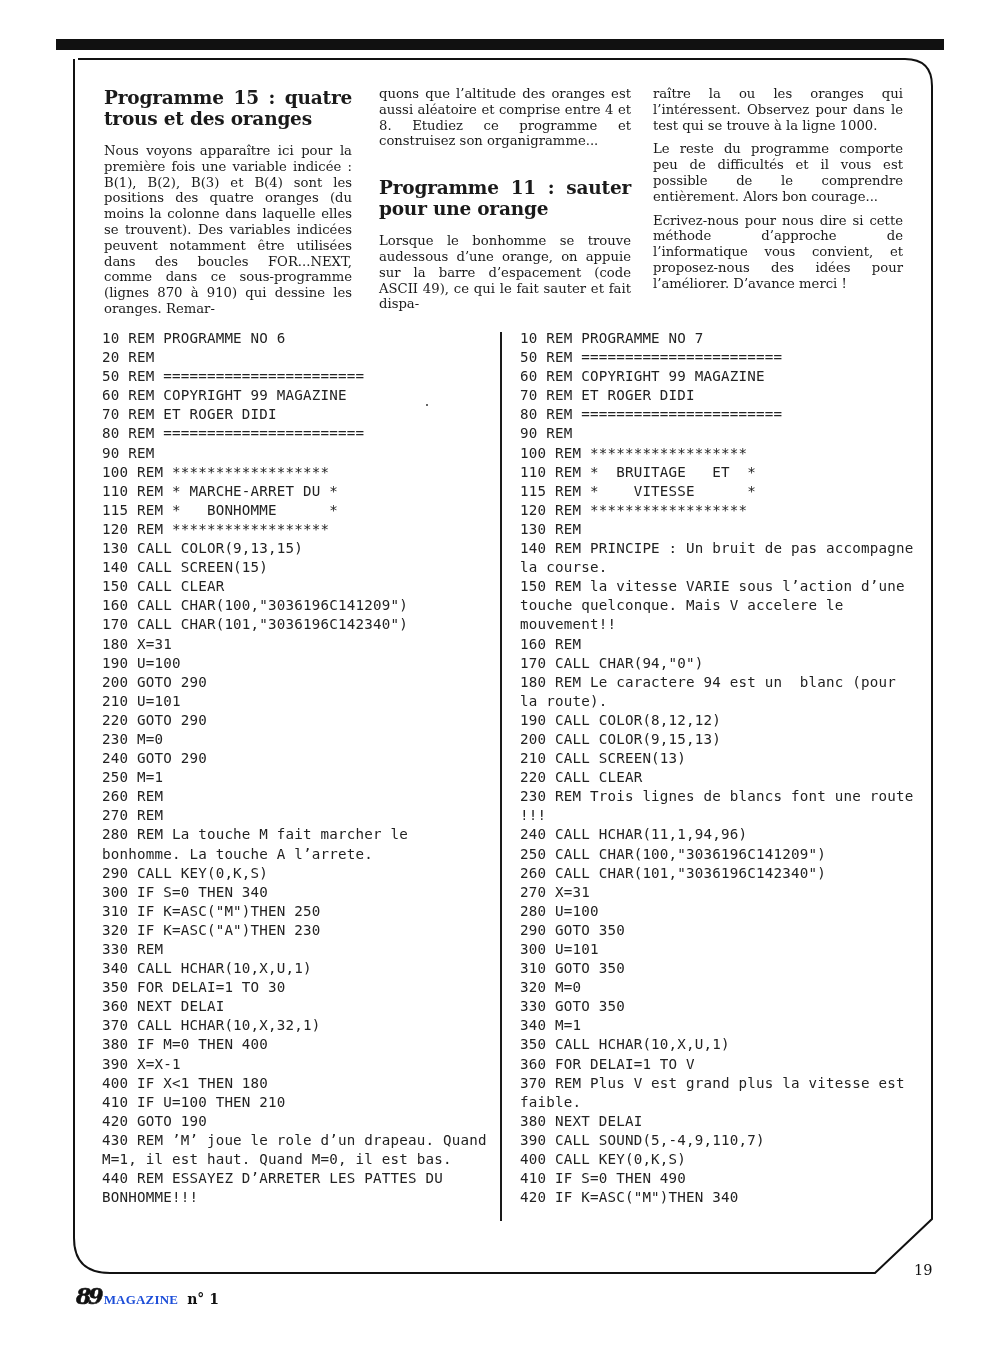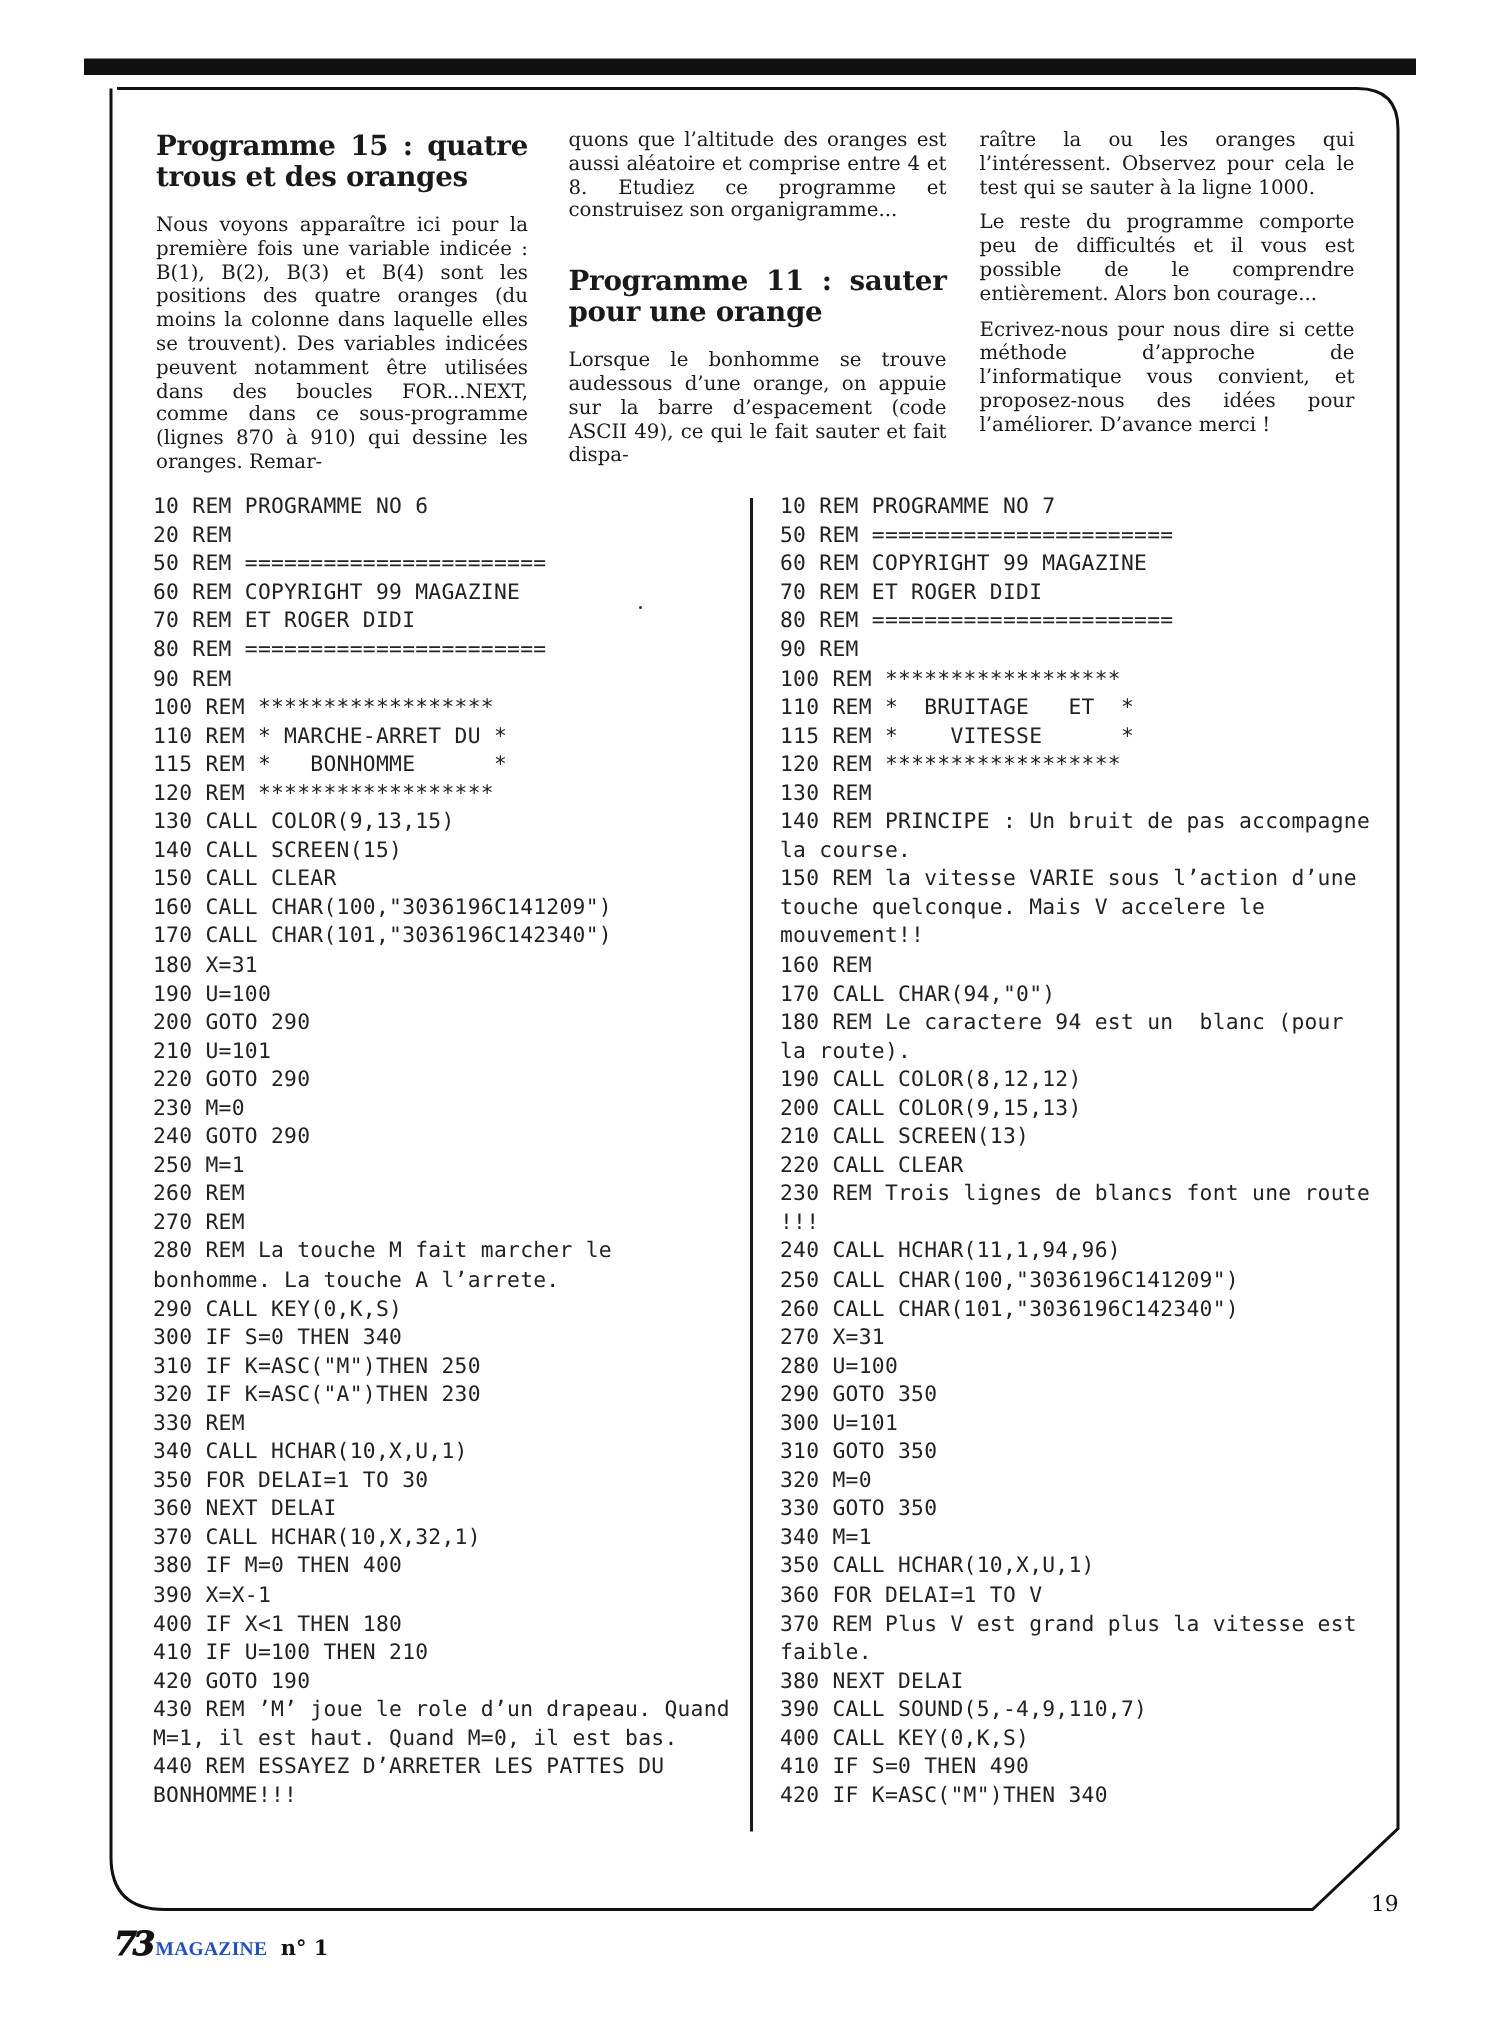--- a/index.html
+++ b/index.html
@@ -50,29 +50,29 @@
   <p class="para">Nous voyons apparaître ici pour la première fois une variable indicée : B(1), B(2), B(3) et B(4) sont les positions des quatre oranges (du moins la colonne dans laquelle elles se trouvent). Des variables indicées peuvent notamment être utilisées dans des boucles FOR...NEXT, comme dans ce sous-programme (lignes 870 à 910) qui dessine les oranges. Remar-</p>
 </div>
 
 <div class="article col2">
   <p class="para">quons que l’altitude des oranges est aussi aléatoire et comprise entre 4 et 8. Etudiez ce programme et construisez son organigramme...</p>
   <h2 class="heading heading-11">Programme 11 : sauter pour une orange</h2>
   <p class="para">Lorsque le bonhomme se trouve audessous d’une orange, on appuie sur la barre d’espacement (code ASCII 49), ce qui le fait sauter et fait dispa-</p>
 </div>
 
 <div class="article col3">
-  <p class="para">raître la ou les oranges qui l’intéressent. Observez pour cela le test qui se sauter à la ligne 1000.</p>
+  <p class="para">raître la ou les oranges qui l’intéressent. Observez pour dans le test qui se trouve à la ligne 1000.</p>
   <p class="para">Le reste du programme comporte peu de difficultés et il vous est possible de le comprendre entièrement. Alors bon courage...</p>
   <p class="para para-gap">Ecrivez-nous pour nous dire si cette méthode d’approche de l’informatique vous convient, et proposez-nous des idées pour l’améliorer. D’avance merci !</p>
 </div>
 
 <span class="stray-dot"></span>
 
 <div class="code code-left" id="listing-left"><span class="code-line">10 REM PROGRAMME NO 6</span><span class="code-line">20 REM</span><span class="code-line">50 REM =======================</span><span class="code-line">60 REM COPYRIGHT 99 MAGAZINE</span><span class="code-line">70 REM ET ROGER DIDI</span><span class="code-line">80 REM =======================</span><span class="code-line">90 REM</span><span class="code-line">100 REM ******************</span><span class="code-line">110 REM * MARCHE-ARRET DU *</span><span class="code-line">115 REM *   BONHOMME      *</span><span class="code-line">120 REM ******************</span><span class="code-line">130 CALL COLOR(9,13,15)</span><span class="code-line">140 CALL SCREEN(15)</span><span class="code-line">150 CALL CLEAR</span><span class="code-line">160 CALL CHAR(100,"3036196C141209")</span><span class="code-line">170 CALL CHAR(101,"3036196C142340")</span><span class="code-line">180 X=31</span><span class="code-line">190 U=100</span><span class="code-line">200 GOTO 290</span><span class="code-line">210 U=101</span><span class="code-line">220 GOTO 290</span><span class="code-line">230 M=0</span><span class="code-line">240 GOTO 290</span><span class="code-line">250 M=1</span><span class="code-line">260 REM</span><span class="code-line">270 REM</span><span class="code-line">280 REM La touche M fait marcher le bonhomme. La touche A l’arrete.</span><span class="code-line">290 CALL KEY(0,K,S)</span><span class="code-line">300 IF S=0 THEN 340</span><span class="code-line">310 IF K=ASC("M")THEN 250</span><span class="code-line">320 IF K=ASC("A")THEN 230</span><span class="code-line">330 REM</span><span class="code-line">340 CALL HCHAR(10,X,U,1)</span><span class="code-line">350 FOR DELAI=1 TO 30</span><span class="code-line">360 NEXT DELAI</span><span class="code-line">370 CALL HCHAR(10,X,32,1)</span><span class="code-line">380 IF M=0 THEN 400</span><span class="code-line">390 X=X-1</span><span class="code-line">400 IF X&lt;1 THEN 180</span><span class="code-line">410 IF U=100 THEN 210</span><span class="code-line">420 GOTO 190</span><span class="code-line">430 REM ’M’ joue le role d’un drapeau. Quand M=1, il est haut. Quand M=0, il est bas.</span><span class="code-line">440 REM ESSAYEZ D’ARRETER LES PATTES DU BONHOMME!!!</span></div>
 <div class="col-divider"></div>
 <div class="code code-right" id="listing-right"><span class="code-line">10 REM PROGRAMME NO 7</span><span class="code-line">50 REM =======================</span><span class="code-line">60 REM COPYRIGHT 99 MAGAZINE</span><span class="code-line">70 REM ET ROGER DIDI</span><span class="code-line">80 REM =======================</span><span class="code-line">90 REM</span><span class="code-line">100 REM ******************</span><span class="code-line">110 REM *  BRUITAGE   ET  *</span><span class="code-line">115 REM *    VITESSE      *</span><span class="code-line">120 REM ******************</span><span class="code-line">130 REM</span><span class="code-line">140 REM PRINCIPE : Un bruit de pas accompagne la course.</span><span class="code-line">150 REM la vitesse VARIE sous l’action d’une touche quelconque. Mais V accelere le mouvement!!</span><span class="code-line">160 REM</span><span class="code-line">170 CALL CHAR(94,"0")</span><span class="code-line">180 REM Le caractere 94 est un  blanc (pour la route).</span><span class="code-line">190 CALL COLOR(8,12,12)</span><span class="code-line">200 CALL COLOR(9,15,13)</span><span class="code-line">210 CALL SCREEN(13)</span><span class="code-line">220 CALL CLEAR</span><span class="code-line">230 REM Trois lignes de blancs font une route !!!</span><span class="code-line">240 CALL HCHAR(11,1,94,96)</span><span class="code-line">250 CALL CHAR(100,"3036196C141209")</span><span class="code-line">260 CALL CHAR(101,"3036196C142340")</span><span class="code-line">270 X=31</span><span class="code-line">280 U=100</span><span class="code-line">290 GOTO 350</span><span class="code-line">300 U=101</span><span class="code-line">310 GOTO 350</span><span class="code-line">320 M=0</span><span class="code-line">330 GOTO 350</span><span class="code-line">340 M=1</span><span class="code-line">350 CALL HCHAR(10,X,U,1)</span><span class="code-line">360 FOR DELAI=1 TO V</span><span class="code-line">370 REM Plus V est grand plus la vitesse est faible.</span><span class="code-line">380 NEXT DELAI</span><span class="code-line">390 CALL SOUND(5,-4,9,110,7)</span><span class="code-line">400 CALL KEY(0,K,S)</span><span class="code-line">410 IF S=0 THEN 490</span><span class="code-line">420 IF K=ASC("M")THEN 340</span></div>
 
 <div class="footer-logo">
-  <span class="logo-99">73</span>
+  <span class="logo-99">89</span>
   <span class="logo-mag">MAGAZINE</span>
   <span class="logo-issue">n° 1</span>
 </div>
 <div class="page-number">19</div>
 
 </body></html>

